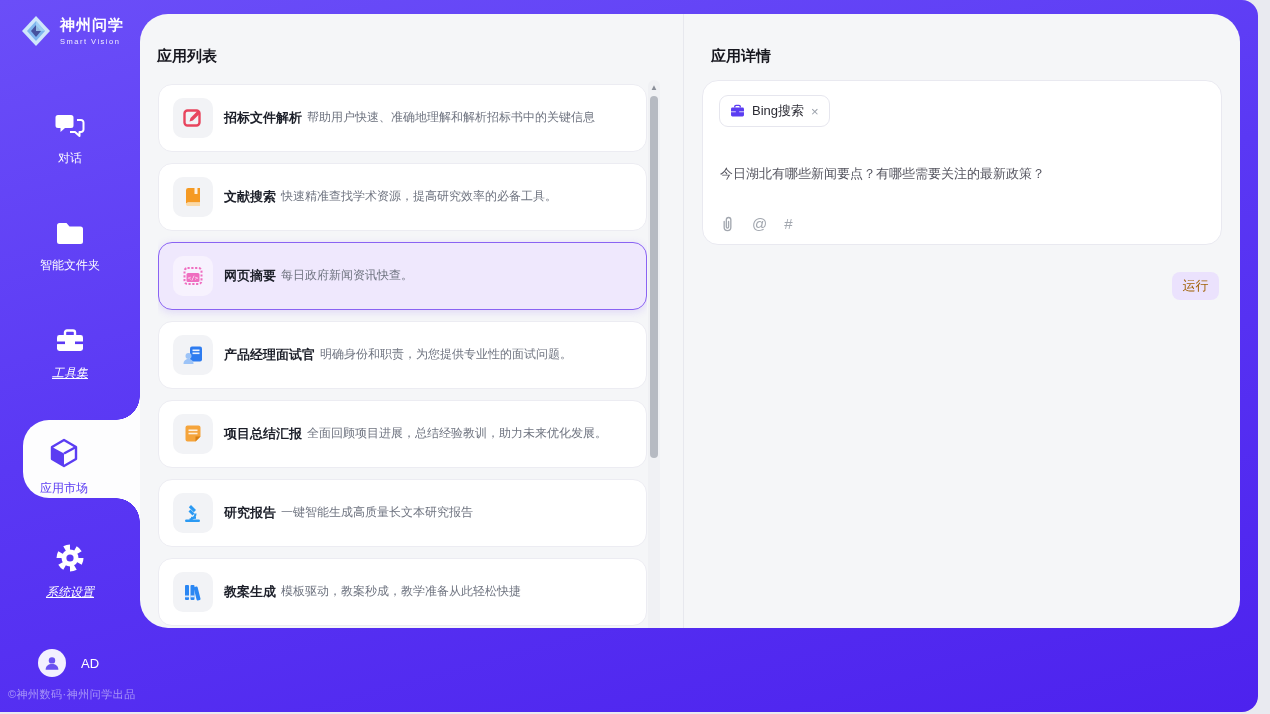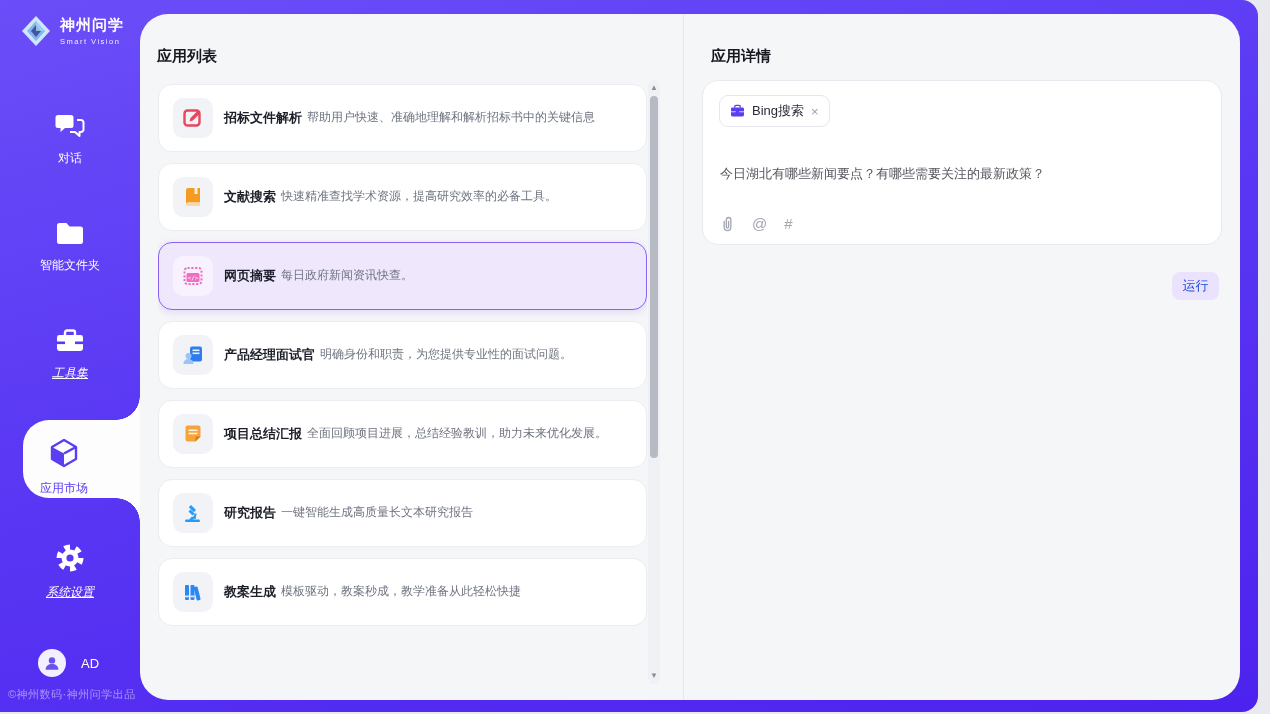--- a/index.html
+++ b/index.html
@@ -22,21 +22,21 @@
   .nav-bubble::before, .nav-bubble::after { content:''; position:absolute; right:0; width:24px; height:24px; }
   .nav-bubble::before { top:-24px; background:radial-gradient(circle at 0 0, rgba(0,0,0,0) 23.5px, #fdfdfe 24px); }
   .nav-bubble::after { bottom:-24px; background:radial-gradient(circle at 0 100%, rgba(0,0,0,0) 23.5px, #fdfdfe 24px); }
   .nav-item.active { color:#5b3df2; z-index:2; height:94px; padding-right:12px; }
   .user-row { position:absolute; left:38px; top:649px; display:flex; align-items:center; gap:15px; }
   .avatar { width:28px; height:28px; border-radius:50%; background:#f3f0ff; display:flex; align-items:center; justify-content:center; }
   .user-name { color:#fff; font-size:13px; }
   .side-footer { position:absolute; left:8px; top:687px; color:rgba(255,255,255,.48); font-size:11px; letter-spacing:.5px; }
 
   
-  .content { position:absolute; left:140px; top:14px; width:1100px; height:686px; background:#f5f6f8;
+  .content { position:absolute; left:140px; top:14px; width:1100px; height:614px; background:#f5f6f8;
     border-radius:28px; overflow:hidden; }
   .v-divider { position:absolute; left:543px; top:0; bottom:0; width:1px; background:#e7e8ee; }
 
   
   .panel-title { font-size:15px; font-weight:700; color:#17171f; }
   .list-title { position:absolute; left:17px; top:33px; }
   .app-list { position:absolute; left:18px; top:70px; width:489px; bottom:0; overflow:hidden; }
   .app-card { position:relative; height:68px; margin-bottom:11px; background:#fff; border:1px solid #ececf2;
     border-radius:14px; display:flex; align-items:center; padding:0 14px; cursor:pointer; }
   .app-card.selected { background:#efe8fd; border:1px solid #8a63f3; box-shadow:0 2px 8px rgba(122,77,243,.18); }
@@ -58,21 +58,21 @@
   .detail-title { position:absolute; left:571px; top:33px; }
   .detail-card { position:absolute; left:562px; top:66px; width:520px; height:165px; background:#fff;
     border:1px solid #e9e9f0; border-radius:16px; }
   .chip { position:absolute; left:16px; top:14px; height:32px; display:inline-flex; align-items:center; gap:7px;
     padding:0 10px; border:1px solid #e6e6ee; border-radius:9px; background:#fff;text-align:center; }
   .chip-label { font-size:13px; color:#2b2b34; }
   .chip-close { font-size:13px; color:#9aa0aa; cursor:pointer; line-height:1; }
   .query-text { position:absolute; left:17px; top:84px; right:16px; font-size:13px; color:#55555f; }
   .attach-row { position:absolute; left:17px; bottom:12px; display:flex; align-items:center; gap:17px; color:#a2a7af; }
   .attach-row .glyph { font-size:15px; cursor:pointer; }
-  .run-btn { position:absolute; left:1032px; top:258px; width:47px; height:28px; background:#ebe2fd; color:#1d4ed8;
+  .run-btn { position:absolute; left:1032px; top:258px; width:47px; height:28px; background:#ebe2fd; color:#a16207;
     font-size:13px; border:none; border-radius:8px; cursor:pointer; display:flex; align-items:center; justify-content:center; }
 </style>
 </head>
 <body>
 
 <div class="app-frame">
 
   <div class="sidebar">
     <div class="logo">
       <svg width="32" height="34" viewBox="0 0 32 34">

